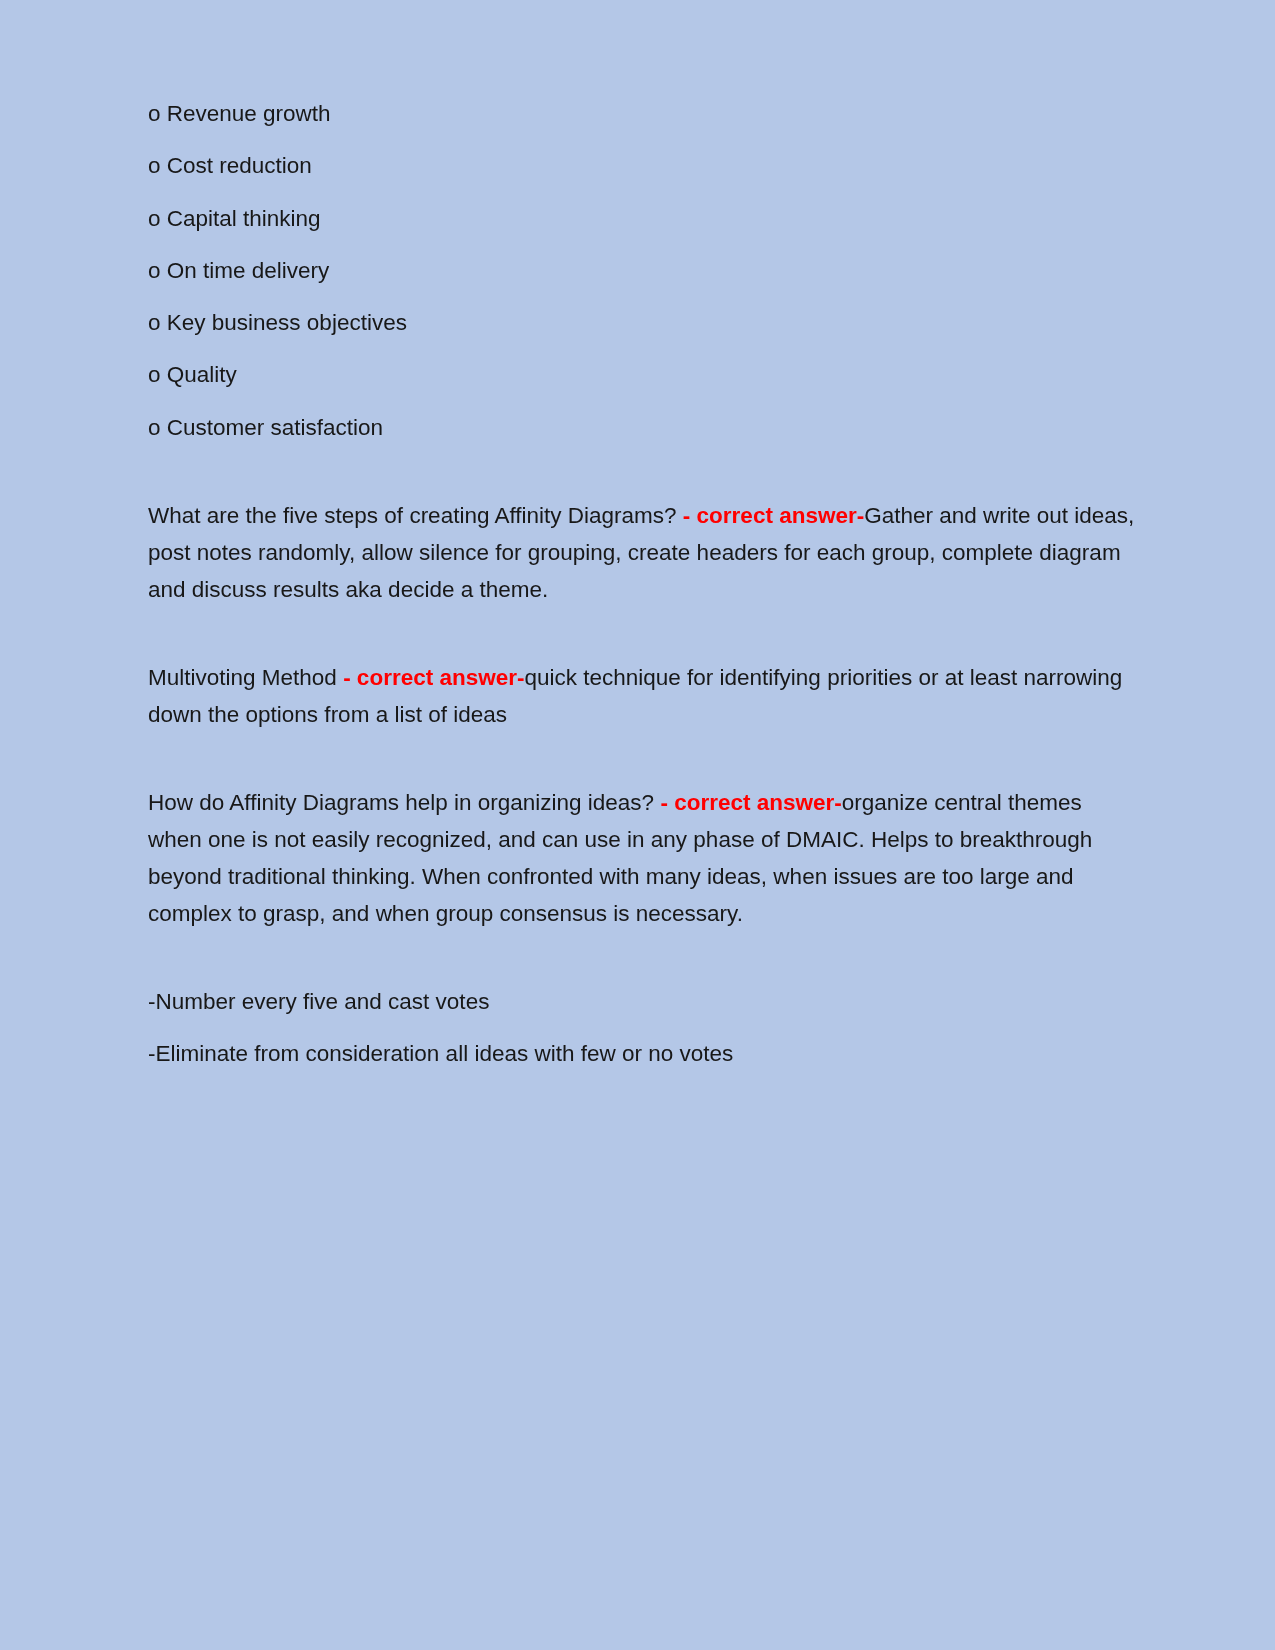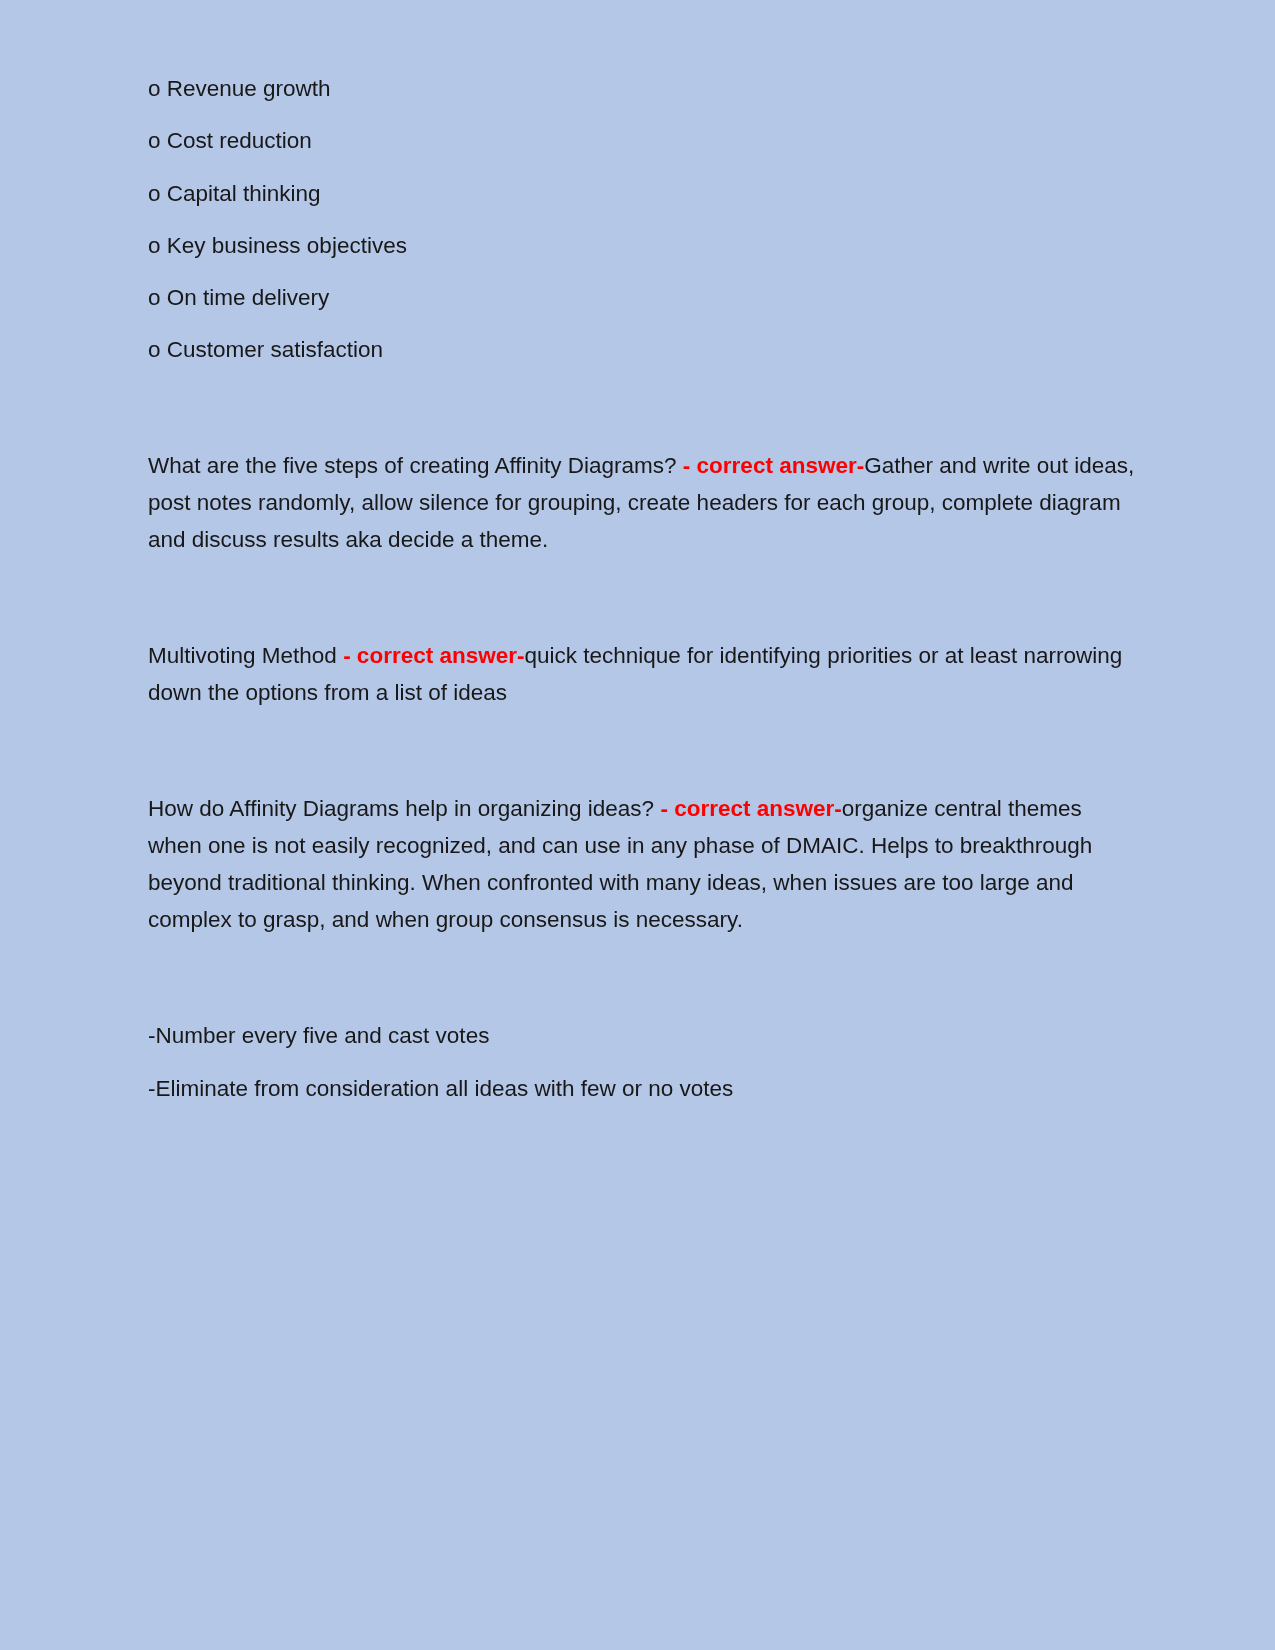--- a/index.html
+++ b/index.html
@@ -11,49 +11,51 @@
     font-family: "Liberation Sans", sans-serif;
     color: #181818;
     overflow: hidden;
   }
   .page {
     width: 1275px;
     height: 1650px;
     position: relative;
   }
   .content {
-    padding: 70px 140px 0 148px;
+    padding: 95px 140px 0 148px;
     font-size: 22.5px;
     line-height: 37px;
   }
   p { margin: 0 0 15.3px 0; }
-  .block { margin-top: 79px; }
+  .block { margin-top: 51px; }
   .marker-red {
     color: #ff0000;
     font-weight: bold;
   }
   .bullet-marker { }
 </style>
 </head>
 <body style="background: rgb(180, 199, 231); color: rgb(24, 24, 24);">
 
 <div class="page">
   <div class="content">
 
     <div>
       <p><span class="bullet-marker">o</span>
         <span>Revenue growth</span></p>
       <p><span class="bullet-marker">o</span>
         <span>Cost reduction</span></p>
       <p><span class="bullet-marker">o</span>
         <span>Capital thinking</span></p>
       <p><span class="bullet-marker">o</span>
+        <span>On time delivery</span></p>
+      <p><span class="bullet-marker">o</span>
         <span>Key business objectives</span></p>
       <p><span class="bullet-marker">o</span>
-        <span>On time delivery</span></p>
+        <span>Quality</span></p>
       <p><span class="bullet-marker">o</span>
         <span>Customer satisfaction</span></p>
     </div>
 
     <p class="block"><span>What are the five steps of creating Affinity Diagrams?</span>
       <span class="marker-red" style="color: rgb(255, 0, 0);">- correct answer-</span><span>Gather and write out ideas, post notes randomly, allow silence for grouping, create headers for each group, complete diagram and discuss results aka decide a theme.</span></p>
 
     <p class="block"><span>Multivoting Method</span>
       <span class="marker-red" style="color: rgb(255, 0, 0);">- correct answer-</span><span>quick technique for identifying priorities or at least narrowing down the options from a list of ideas</span></p>
 

